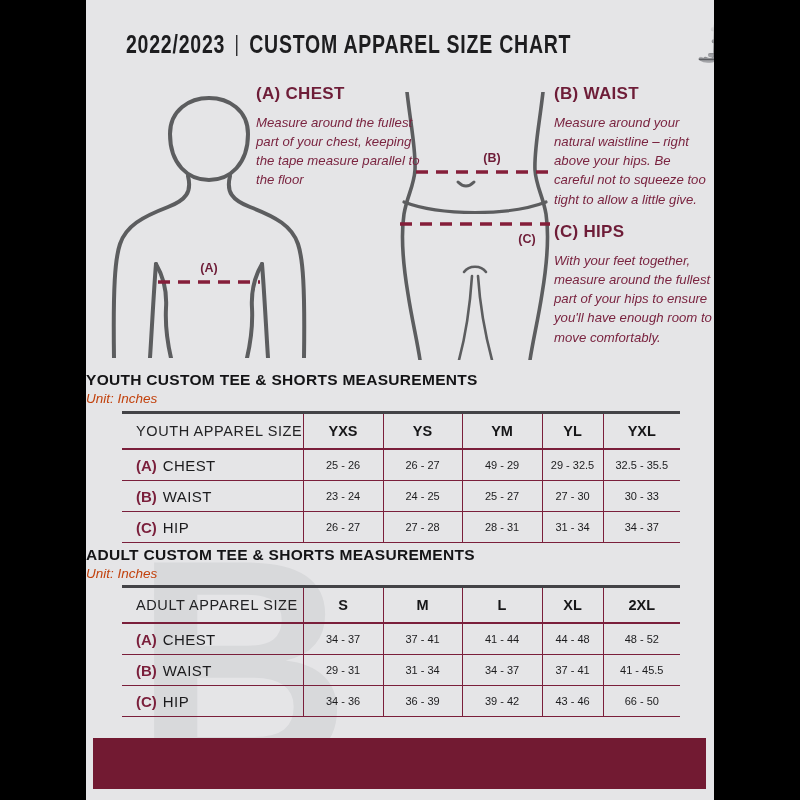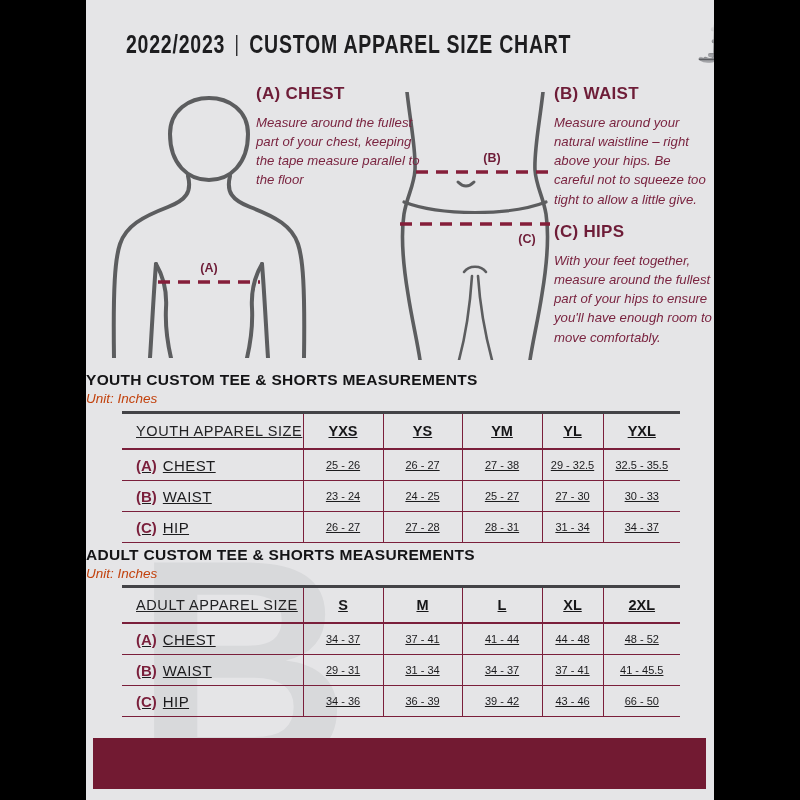--- a/index.html
+++ b/index.html
@@ -54,21 +54,21 @@
   #adult-title { top:546px; } #adult-unit { top:566px; }
 
   
   .size-table {
     position:absolute; left:36px; width:558px; z-index:2;
     border-collapse:collapse; table-layout:fixed;
     border-top:3px solid #434347;
   }
   #youth-table { top:411px; }
   #adult-table { top:585px; }
-  .size-table th, .size-table td { border-bottom:1.5px solid #7a1f3b; padding:0;text-decoration:underline; }
+  .size-table th, .size-table td { border-bottom:1.5px solid #7a1f3b; padding:0; }
   .size-table thead th { height:34px; border-bottom:2px solid #7a1f3b; font-size:14.5px; font-weight:bold; color:#161618; text-align:center; }
   .size-table thead th:first-child { text-align:left; padding-left:14px; font-weight:normal; letter-spacing:0.6px; color:#232325; }
   .size-table th:not(:first-child), .size-table td:not(:first-child) { border-left:1.5px solid #7a1f3b; }
   .size-table tbody td { height:30px; font-size:11px; color:#1c1c1e; text-align:center; }
   .size-table tbody td.rowlabel { text-align:left; padding-left:14px; font-size:15px; }
   .rowkey { color:#7a1f3b; font-weight:bold; margin-right:6px; }
   .rowname { color:#1b1b1d; letter-spacing:0.4px;text-align:right; }
 
   
   .watermark {
@@ -176,21 +176,21 @@
           <th>YM</th>
           <th>YL</th>
           <th>YXL</th>
         </tr>
       </thead>
       <tbody>
         <tr>
           <td class="rowlabel"><span class="rowkey">(A)</span><span class="rowname">CHEST</span></td>
           <td>25 - 26</td>
           <td>26 - 27</td>
-          <td>27 - 38</td>
+          <td>49 - 29</td>
           <td>29 - 32.5</td>
           <td>32.5 - 35.5</td>
         </tr>
         <tr>
           <td class="rowlabel"><span class="rowkey">(B)</span><span class="rowname">WAIST</span></td>
           <td>23 - 24</td>
           <td>24 - 25</td>
           <td>25 - 27</td>
           <td>27 - 30</td>
           <td>30 - 33</td>

